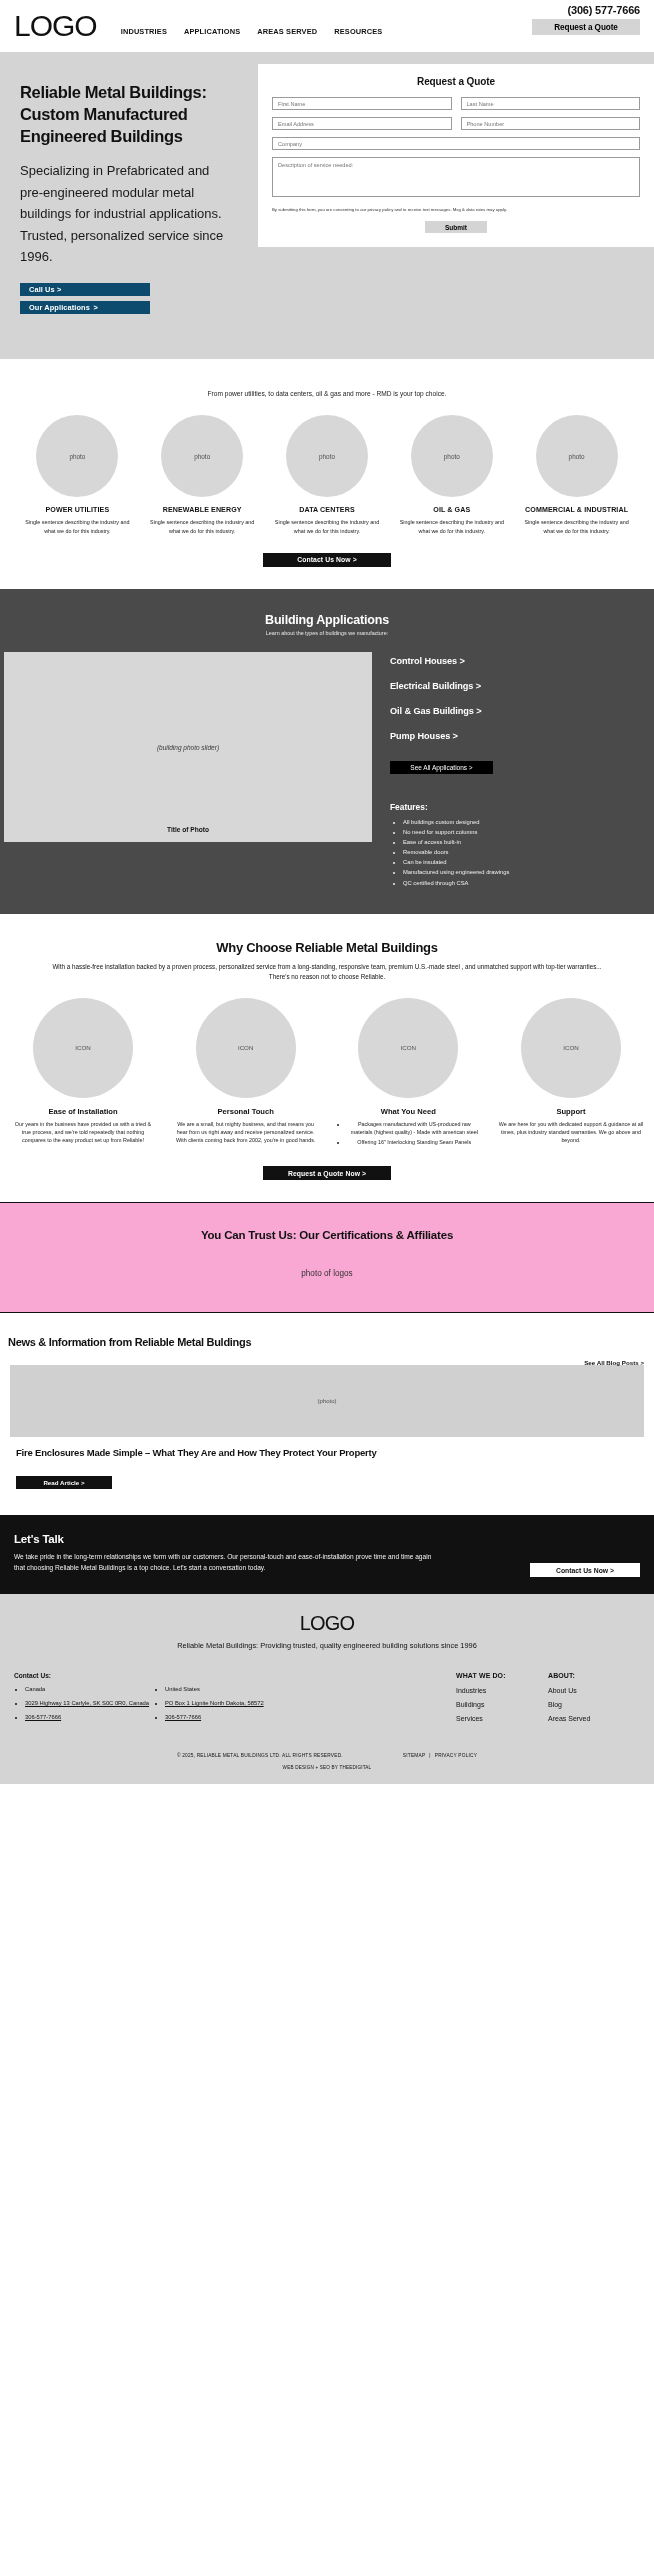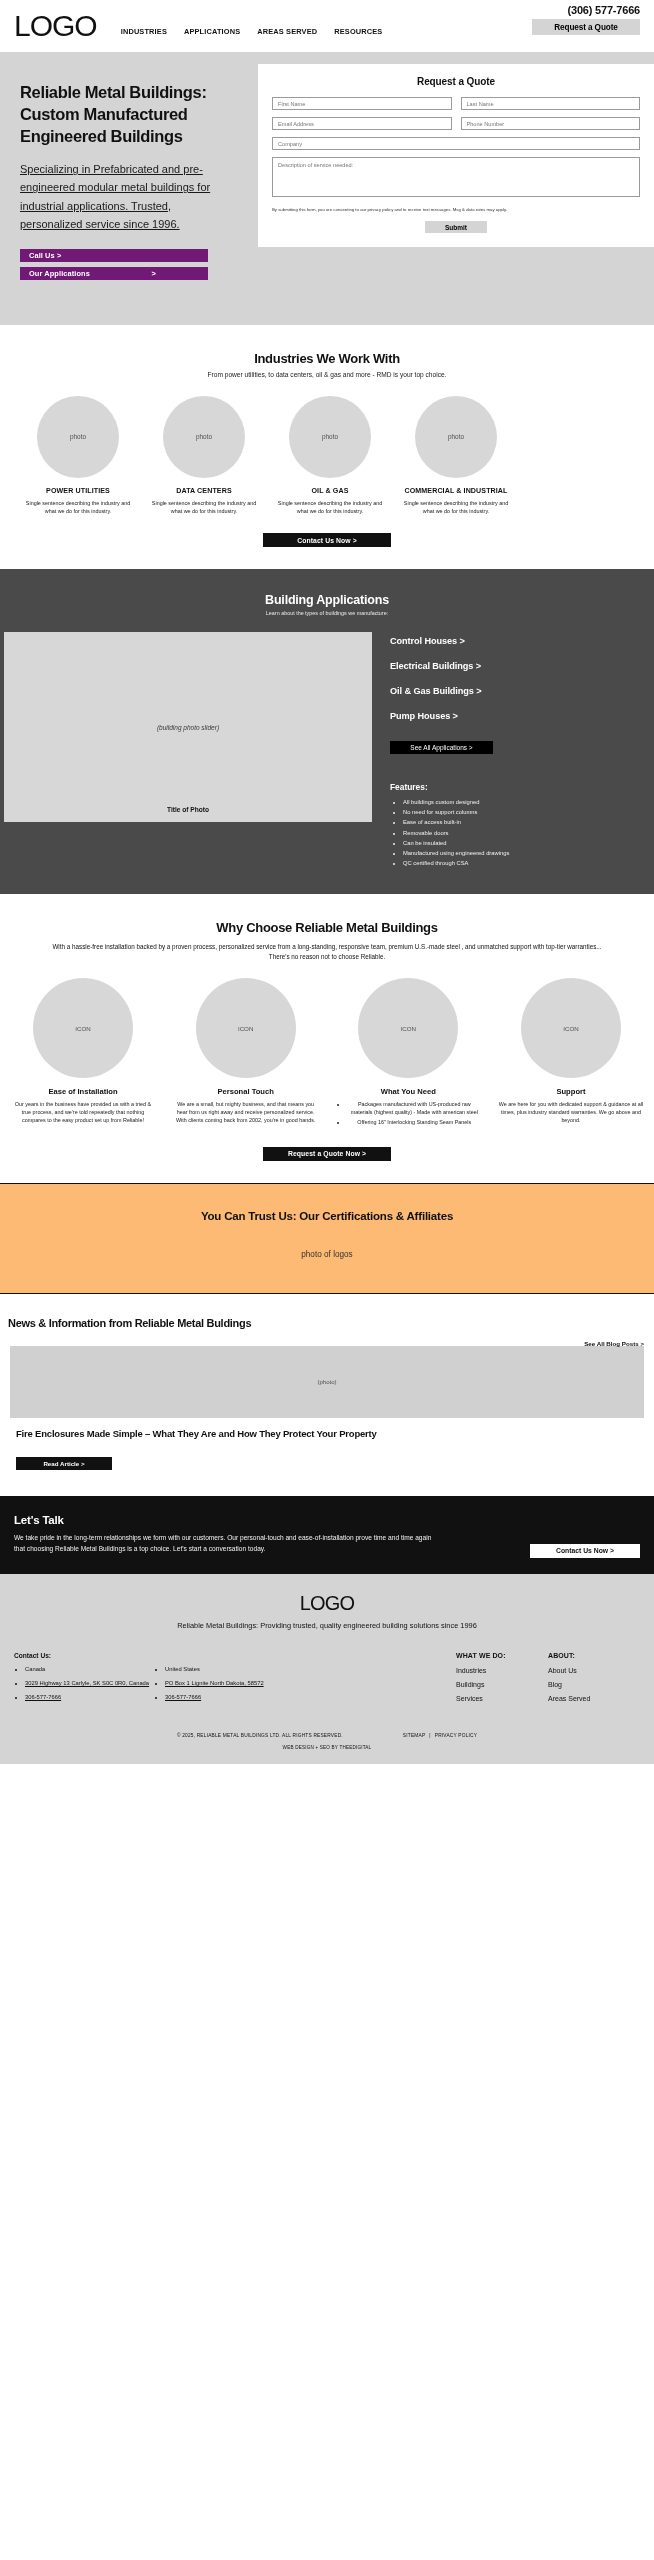--- a/index.html
+++ b/index.html
@@ -23,25 +23,25 @@
   .hdr-inner { display:flex; align-items:center; height:52px; }
   .logo { font-size:30px; letter-spacing:-1px; font-weight:300; line-height:1; padding-left:4px;
           font-family:"Liberation Sans", sans-serif; }
   .nav { display:flex; gap:17px; margin-left:24px; padding-top:10px; }
   .nav a { font-size:7.4px; font-weight:bold; letter-spacing:0.15px; color:#111; text-decoration:none; white-space:nowrap; }
 
   
   .hero { background:#d4d4d4; position:relative; padding:30px 0 40px 0; min-height:218px; }
   .hero-left { width:250px; padding-left:20px; }
   .hero-h1 { font-size:16.5px; font-weight:bold; line-height:1.32; letter-spacing:-0.35px; }
-  .hero-sub { font-size:11px; line-height:1.65; margin-top:13px; color:#1a1a1a; width:215px;text-decoration:underline; }
+  .hero-sub { font-size:13px; line-height:1.65; margin-top:13px; color:#1a1a1a; width:215px; }
   .hero-btns { margin-top:16px; }
   .btn-dark {
-    background:#701a75; color:#fff; font-size:7.4px; font-weight:bold;
-    width:188px; height:13px; display:flex; align-items:center; padding-left:9px;
+    background:#0c4a6e; color:#fff; font-size:7.4px; font-weight:bold;
+    width:130px; height:13px; display:flex; align-items:center; padding-left:9px;
     margin-bottom:5px; border:none; cursor:pointer; letter-spacing:0.1px;
   }
   .btn-dark.sp { justify-content:space-between; padding-right:52px; }
 
   .quote-card {
     position:absolute; right:0; top:12px; width:396px; background:#fff;
     padding:12px 14px 14px 14px;
   }
   .quote-title { text-align:center; font-size:10px; font-weight:bold; margin-bottom:10px; letter-spacing:-0.1px;}
   .frow { display:flex; gap:9px; margin-bottom:7px; }
@@ -102,21 +102,21 @@
   .why-wrap { display:flex; justify-content:space-between; margin-top:16px; padding:0 4px; }
   .why-col { width:158px; text-align:center; }
   .circle-lg { width:100px; height:100px; border-radius:50%; background:#d7d7d7; margin:0 auto;
                display:flex; align-items:center; justify-content:center; font-size:6.2px; color:#4f4f4f; }
   .why-name { font-size:7.6px; font-weight:bold; margin-top:9px; }
   .why-desc { font-size:5.4px; line-height:1.5; margin-top:4px; color:#222; padding:0 6px; }
   .why-desc ul { text-align:left; padding-left:12px; }
   .why-desc ul li { margin-bottom:2px; text-align:center; }
 
   
-  .certs { border-top:1.5px solid #111; border-bottom:1.5px solid #111; background:#fdba74;
+  .certs { border-top:1.5px solid #111; border-bottom:1.5px solid #111; background:#f9a8d4;
            padding:26px 0 34px 0; }
   .certs h2 { text-align:center; font-size:11.5px; font-weight:bold; letter-spacing:-0.2px; }
   .certs .slider-logos { text-align:center; font-size:8.2px; color:#333; margin-top:28px; }
 
   
   .news { padding:22px 0 26px 0; position:relative; }
   .news-h2 { font-size:11px; font-weight:bold; line-height:1.3; padding-left:8px; width:300px; letter-spacing:-0.3px; }
   .news-all { position:absolute; right:10px; top:46px; font-size:6.2px; font-weight:bold; color:#111; text-decoration:none; }
   .news-wrap { display:flex; gap:12px; margin-top:16px; padding:0 10px; }
   .news-card { flex:1; }
@@ -200,26 +200,30 @@
       <div class="frow">
         <input class="fin full" placeholder="Company" style="">
       </div>
       <textarea class="ftxt" placeholder="Description of service needed:" style=""></textarea>
       <div class="fine">By submitting this form, you are consenting to our privacy policy and to receive text messages. Msg &amp; data rates may apply.</div>
       <button class="submit-btn">Submit</button>
     </div>
   </div>
 
   <div class="sec">
-    <h2 class="sec-h2">Industries We Work With</h2>
     <div class="sec-sub">From power utilities, to data centers, oil &amp; gas and more - RMD is your top choice.</div>
     <div class="ind-wrap">
       <div class="ind-col">
         <div class="circle">photo</div>
         <div class="ind-name">POWER UTILITIES</div>
+        <div class="ind-desc">Single sentence describing the industry and what we do for this industry.</div>
+      </div>
+      <div class="ind-col">
+        <div class="circle">photo</div>
+        <div class="ind-name">RENEWABLE ENERGY</div>
         <div class="ind-desc">Single sentence describing the industry and what we do for this industry.</div>
       </div>
       <div class="ind-col">
         <div class="circle">photo</div>
         <div class="ind-name">DATA CENTERS</div>
         <div class="ind-desc">Single sentence describing the industry and what we do for this industry.</div>
       </div>
       <div class="ind-col">
         <div class="circle">photo</div>
         <div class="ind-name">OIL &amp; GAS</div>

